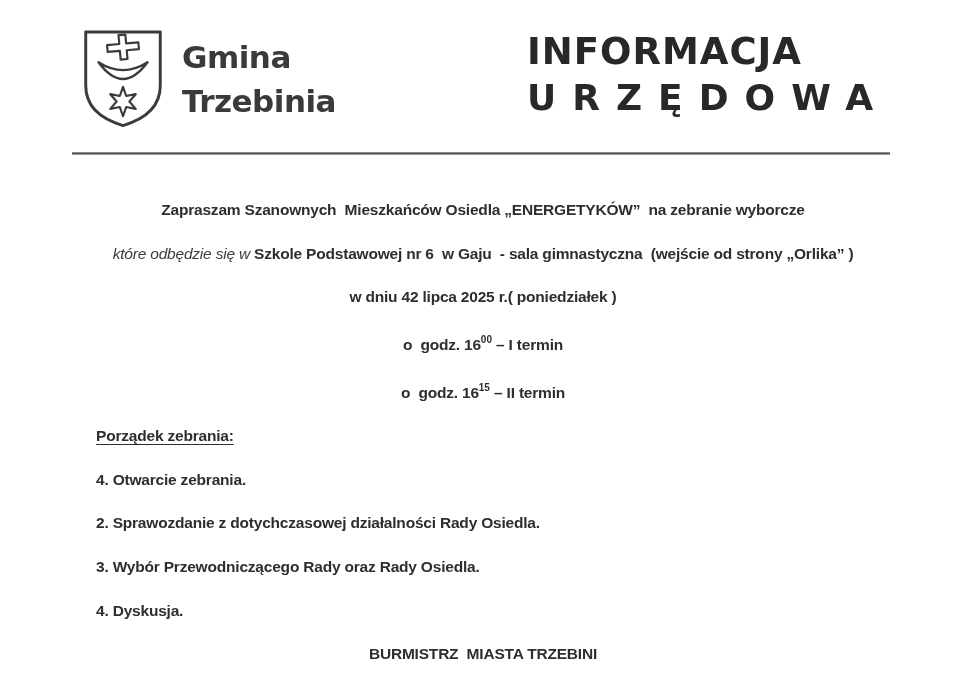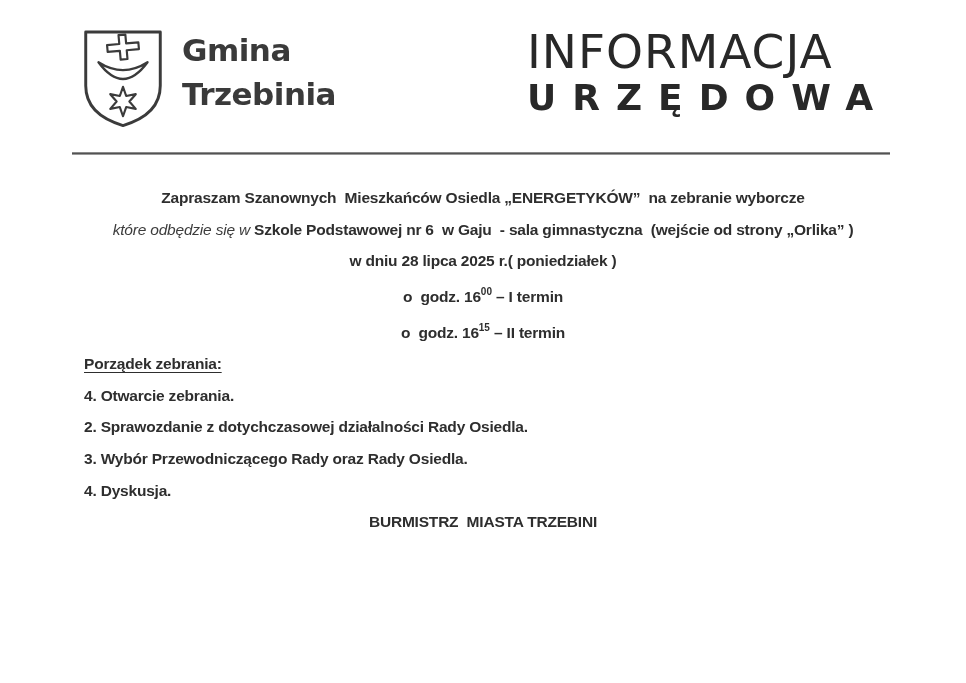--- a/index.html
+++ b/index.html
@@ -22,39 +22,39 @@
   .brand {
     position: absolute;
     left: 78px;
     top: 27px;
     display: flex;
     align-items: flex-start;
   }
   .crest { width: 90px; height: 102px; display: block; }
   .brand-name {
     margin-left: 14px;
-    margin-top: 1px;
+    margin-top: 8px;
     font-family: "DejaVu Sans", sans-serif;
     font-size: 31px;
     font-weight: 700;
     line-height: 44px;
     color: #3a3a3a;
     letter-spacing: -0.5px;
   }
 
   .doc-title {
     position: absolute;
     left: 527px;
     top: 26px;
     color: #282828;
     font-family: "DejaVu Sans", sans-serif;
   }
   .title-main {
-    font-size: 47px;
-    font-weight: 400;
+    font-size: 37px;
+    font-weight: 700;
     line-height: 52px;
     letter-spacing: 1px;
     white-space: nowrap;
   }
   .title-sub {
     font-size: 36px;
     font-weight: 700;
     line-height: 40px;
     letter-spacing: 16px;
     white-space: nowrap;
@@ -77,21 +77,21 @@
     position: absolute;
     top: 154px;
     left: 0;
     width: 100%;
     padding-top: 28px;
     font-size: 15.5px;
     letter-spacing: -0.2px;
     line-height: 31.6px;
     color: #2e2e2e;
   }
-  .body p { margin: 0; white-space: pre-wrap; }
+  .body p { margin: 12px; white-space: pre-wrap; }
   .c { text-align: center; }
   .l { text-align: left; padding-left: 84px; }
   .b { font-weight: 700; }
   .r { font-weight: 400; color: #3c3c3c; font-style: italic; }
   .u { text-decoration: underline; text-underline-offset: 3px; }
   sup.hour {
     font-size: 10px;
     font-weight: 700;
     position: relative;
     top: -1px;
@@ -130,21 +130,21 @@
   </header>
 
   <hr class="rule">
 
   <main class="body">
 
     <p class="c b">Zapraszam Szanownych  Mieszkańców Osiedla „ENERGETYKÓW”  na zebranie wyborcze</p>
 
     <p class="c"><span class="r">które odbędzie się w </span><span class="b">Szkole Podstawowej nr 6  w Gaju  - sala gimnastyczna  (wejście od strony „Orlika” )</span></p>
 
-    <p class="c b">w dniu 28 lipca 2025 r.( poniedziałek )</p>
+    <p class="c b">w dniu 42 lipca 2025 r.( poniedziałek )</p>
 
     <p class="c b"><span>o  godz. 16</span><sup class="hour">00</sup><span> – I termin</span></p>
 
     <p class="c b"><span>o  godz. 16</span><sup class="hour">15</sup><span> – II termin</span></p>
 
     <p class="l b u">Porządek zebrania:</p>
 
     <p class="l b">4. Otwarcie zebrania.</p>
     <p class="l b">2. Sprawozdanie z dotychczasowej działalności Rady Osiedla.</p>
     <p class="l b">3. Wybór Przewodniczącego Rady oraz Rady Osiedla.</p>

